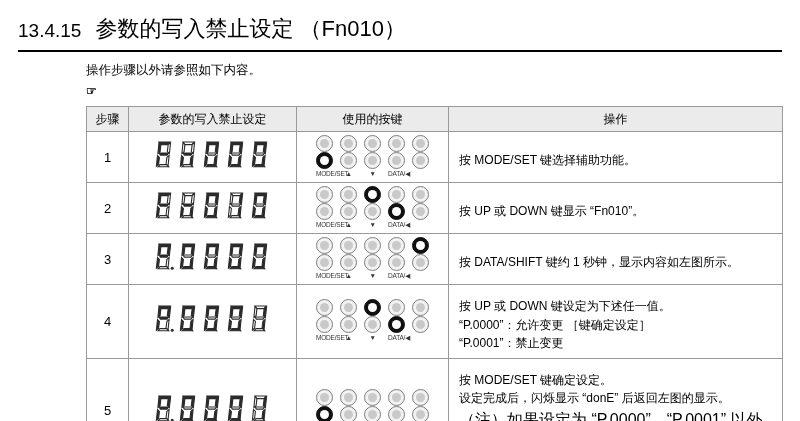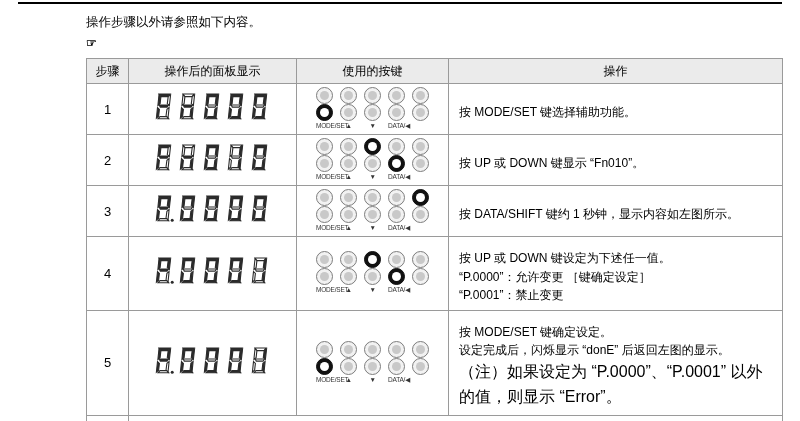--- a/index.html
+++ b/index.html
@@ -186,38 +186,42 @@
     width: 17px;
     text-align: right;
     margin-right: -6px;
   }
 </style>
 </head>
 <body>
 
 <div class="page">
 
+  <div class="header">
+    <div class="sec-num">13.4.15</div>
+    <div class="sec-title">参数的写入禁止设定 （Fn010）</div>
+  </div>
   <div class="header-rule"></div>
 
   <div class="intro">操作步骤以外请参照如下内容。</div>
   <div class="xref">
     <span class="xref-icon">☞</span>
   </div>
 
   <table class="steps">
     <colgroup>
       <col class="col-step">
         <col class="col-disp">
         <col class="col-keys">
         <col class="col-op">
     </colgroup>
     <thead>
       <tr>
         <th>步骤</th>
-        <th>操作后的面板显示</th>
+        <th>参数的写入禁止设定</th>
         <th>使用的按键</th>
         <th>操作</th>
       </tr>
     </thead>
     <tbody id="tbody">
         <tr>
           <td class="step-no">1</td>
           <td class="disp-cell"><div class="seven-seg">
               <span class="digit">
                 <svg width="20" height="30" viewBox="0 0 20 30">

